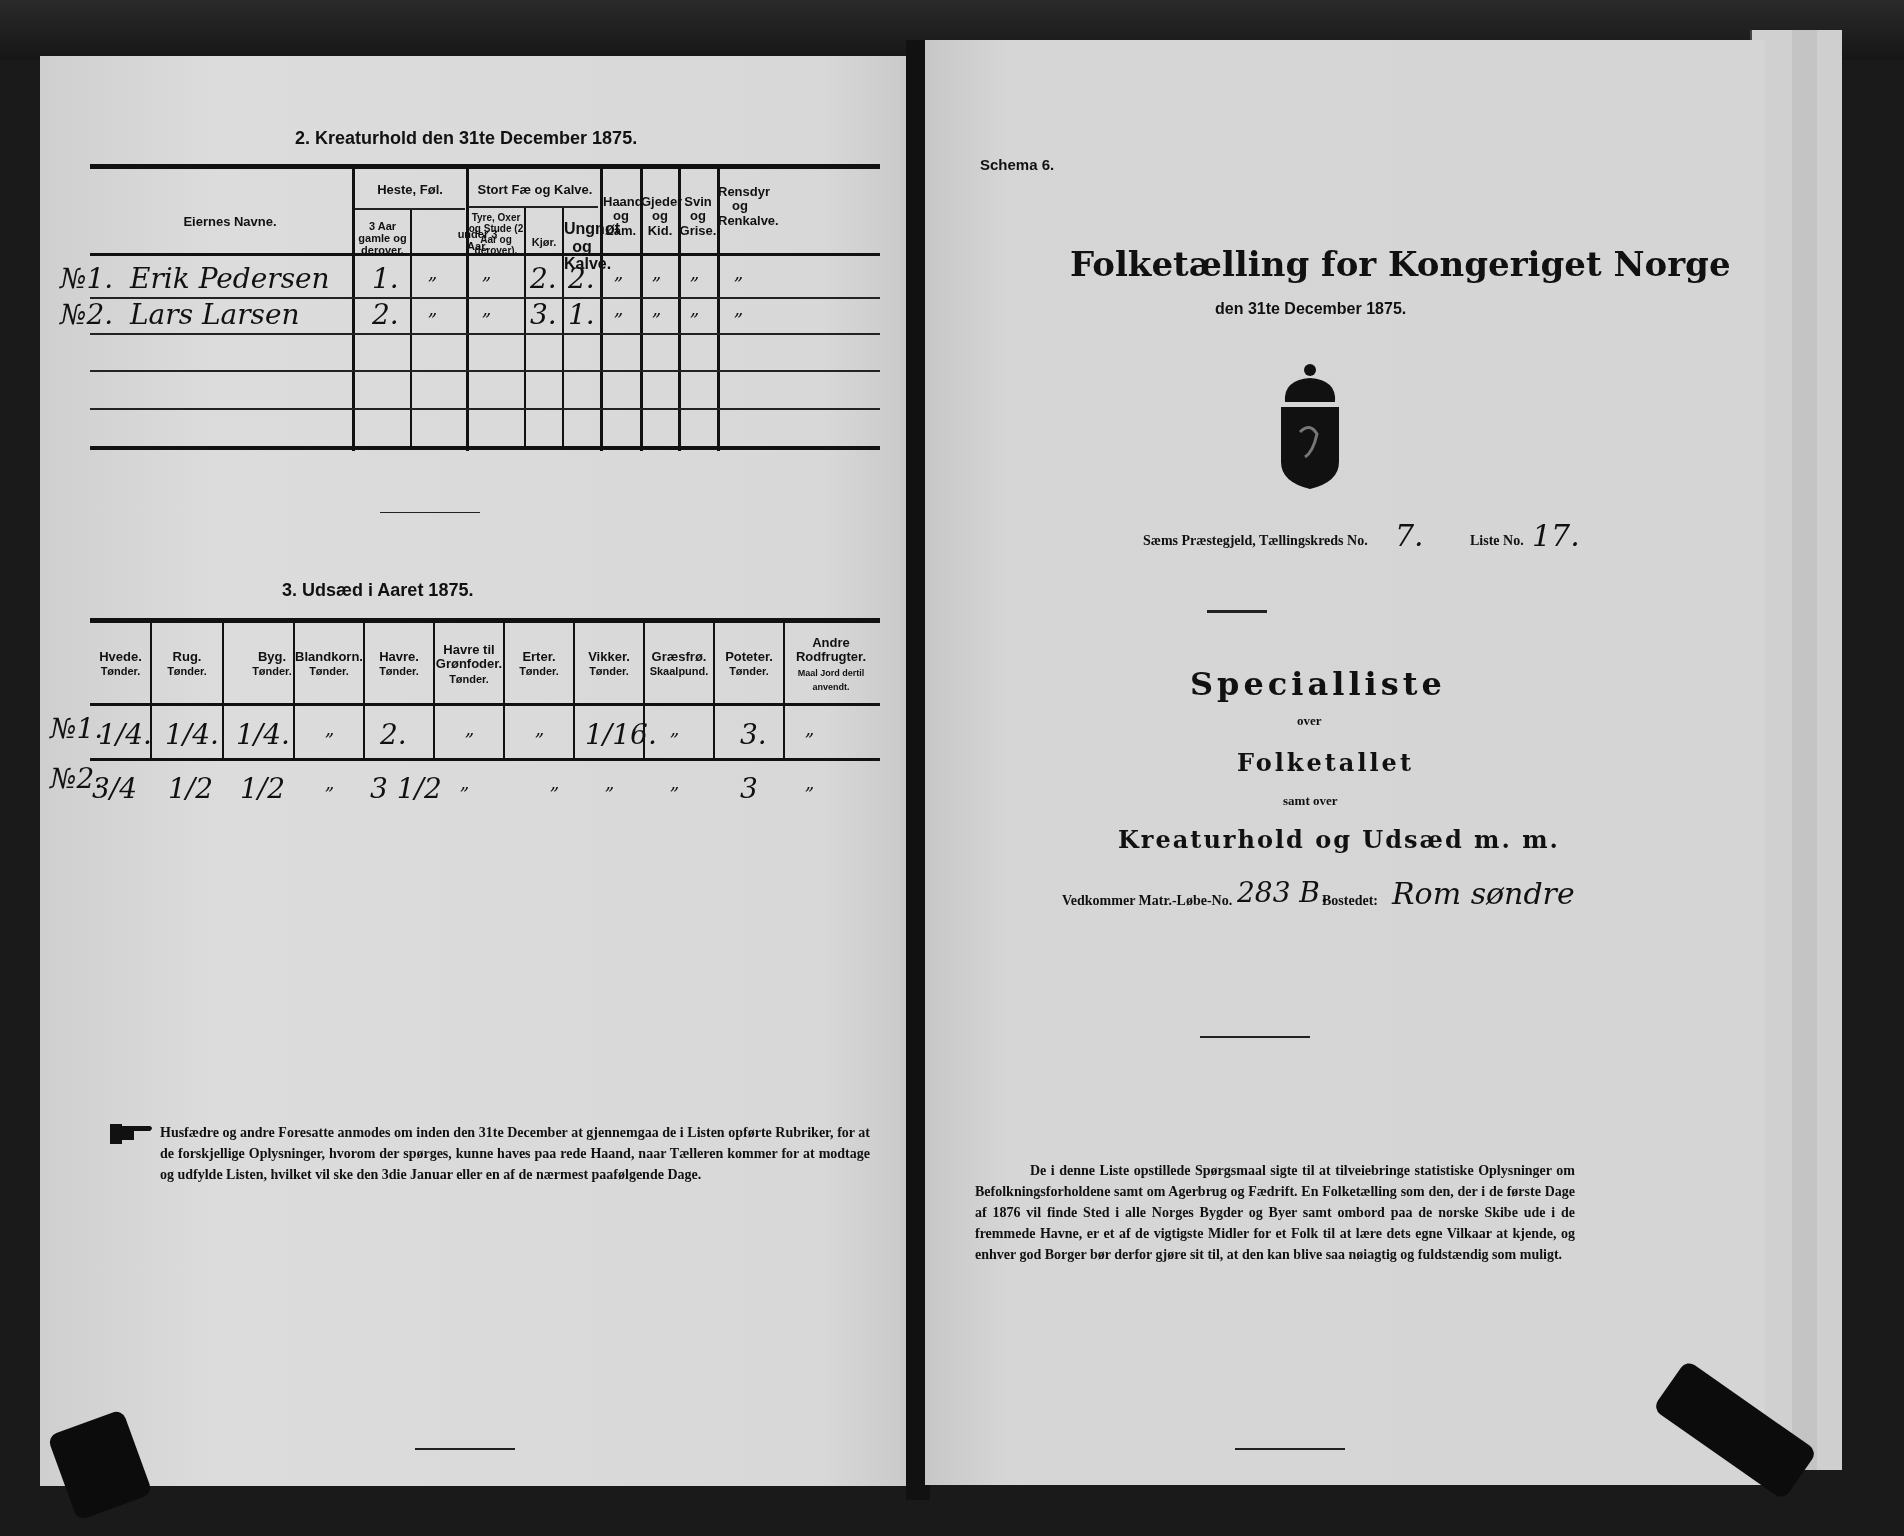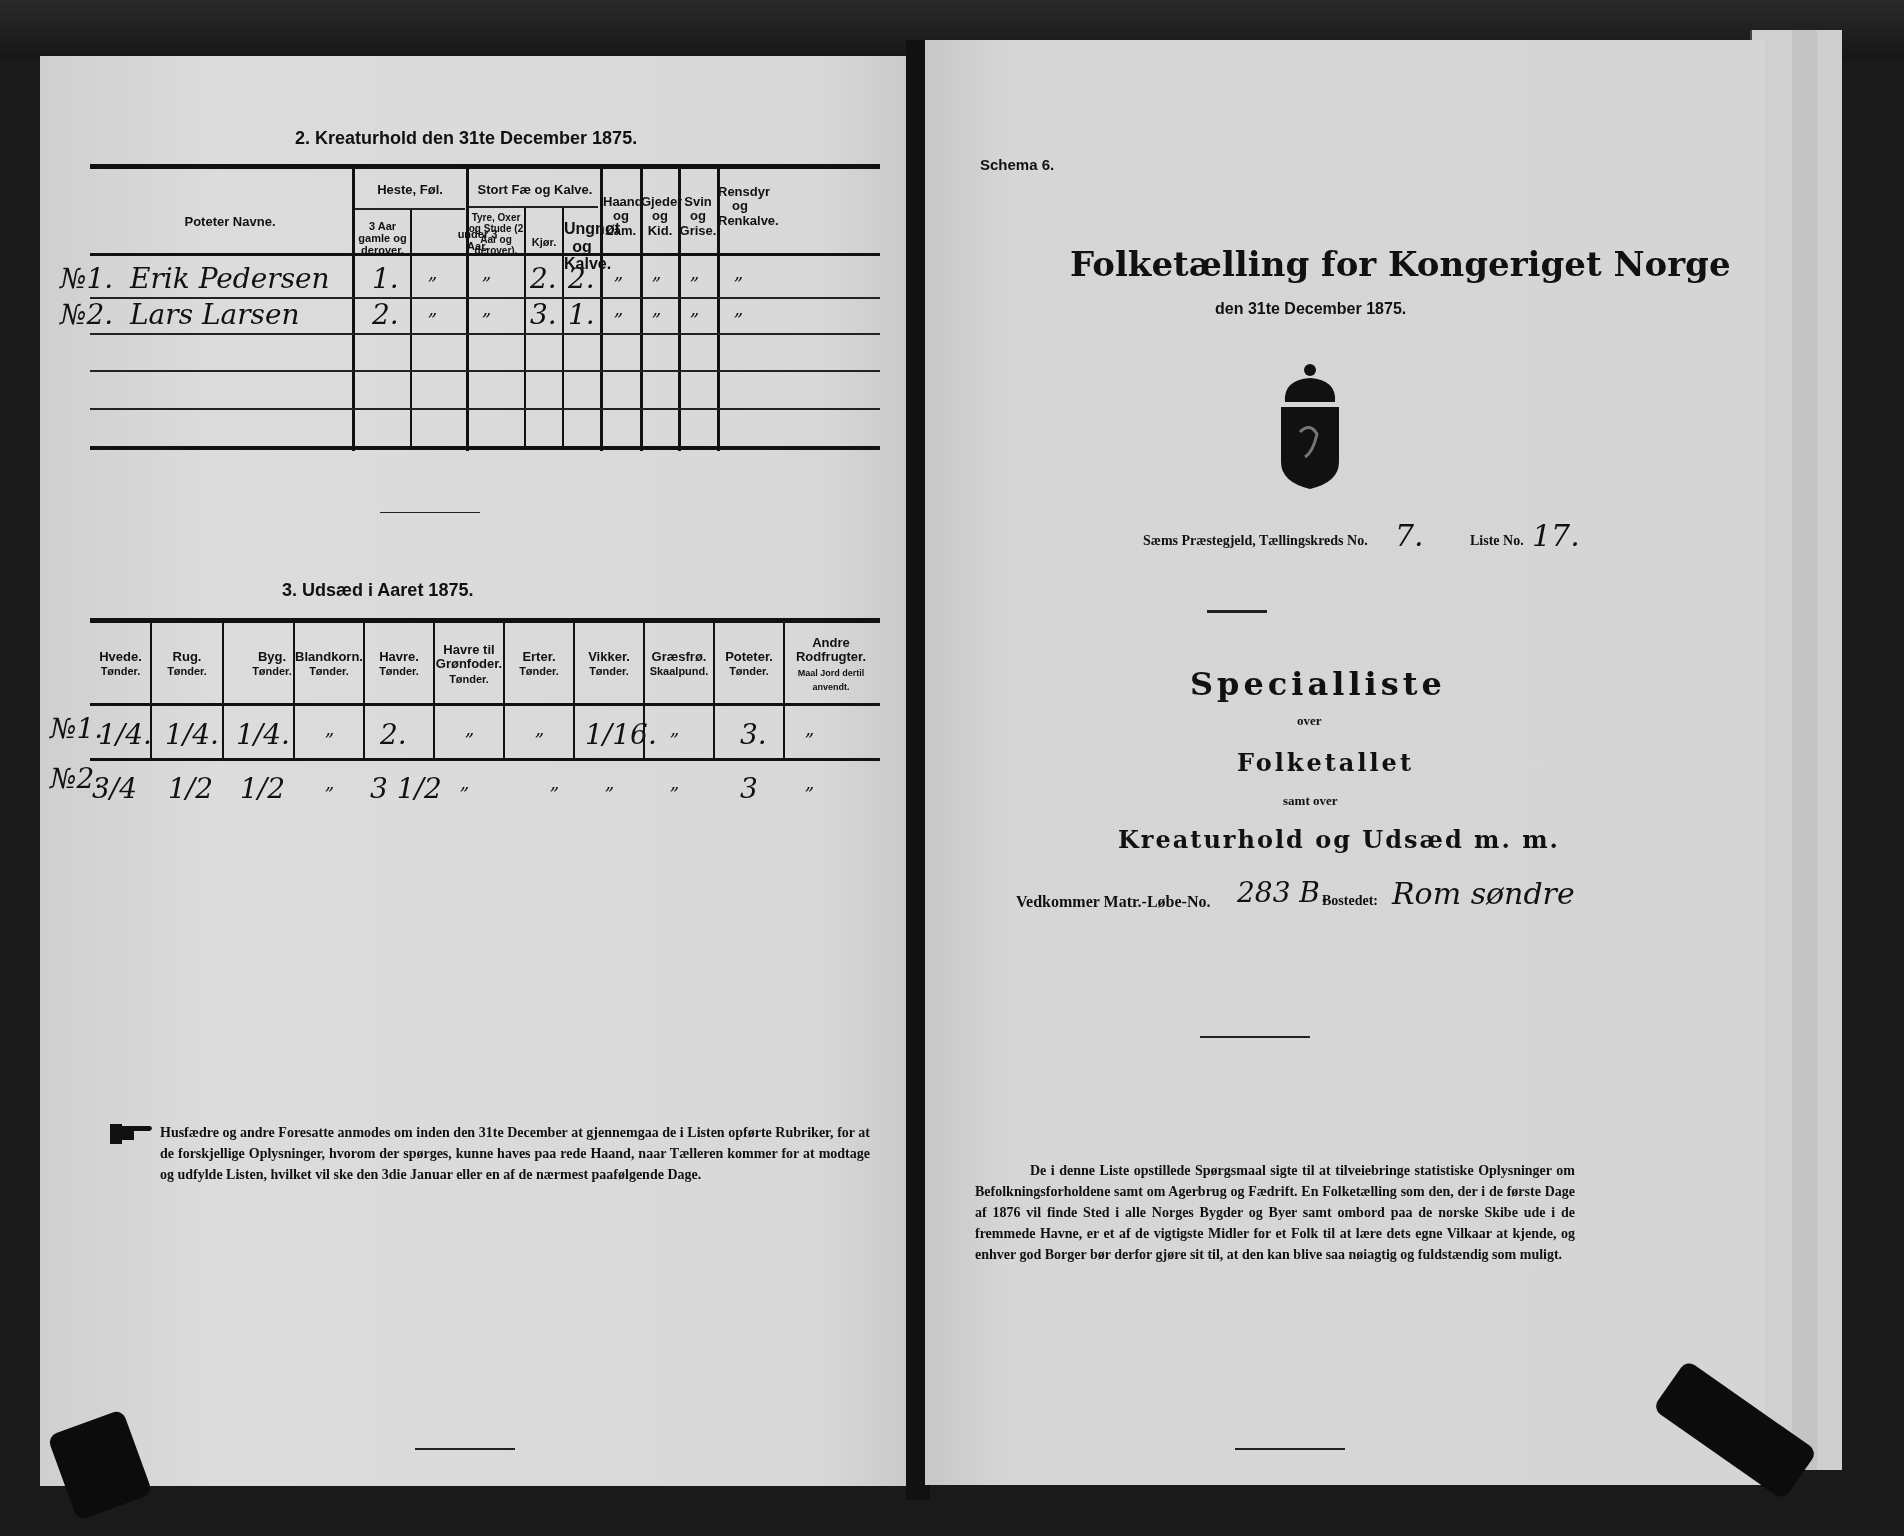--- a/index.html
+++ b/index.html
@@ -29,21 +29,21 @@
 <div class="stack" style="left:1765px;width:50px;background:#c4c4c4;"></div>
 <div class="stack" style="left:1750px;width:40px;background:#d0d0d0;"></div>
 
 <div class="page left"></div>
 <div class="spine"></div>
 
 <div class="h" style="left:295px;top:128px;font-size:18px;">2.  Kreaturhold den 31te December 1875.</div>
 
 <div class="rule" style="left:90px;top:164px;width:790px;height:5px;"></div>
 
-<div class="cellhead" style="left:110px;top:215px;width:240px;font-size:13px;">Poteter Navne.</div>
+<div class="cellhead" style="left:110px;top:215px;width:240px;font-size:13px;">Eiernes Navne.</div>
 <div class="vl" style="left:352px;top:166px;height:285px;"></div>
 <div class="cellhead" style="left:355px;top:183px;width:110px;">Heste, Føl.</div>
 <div class="hl" style="left:355px;top:208px;width:110px;"></div>
 <div class="cellhead small" style="left:355px;top:220px;width:55px;">3 Aar gamle og derover.</div>
 <div class="vl" style="left:410px;top:210px;height:240px;width:2px;"></div>
 <div class="cellhead small" style="left:412px;top:228px;width:55px;padding-left:38px;">under 3 Aar.</div>
 <div class="vl" style="left:466px;top:166px;height:285px;"></div>
 <div class="cellhead" style="left:470px;top:183px;width:130px;">Stort Fæ og Kalve.</div>
 <div class="hl" style="left:468px;top:206px;width:130px;"></div>
 <div class="cellhead small" style="left:468px;top:212px;width:56px;font-size:10px;">Tyre, Oxer og Stude (2 Aar og derover).</div>
@@ -188,21 +188,21 @@
 <div class="hand" style="left:1532px;top:518px;font-size:30px;">17.</div>
 
 <div class="hl" style="left:1207px;top:610px;width:60px;height:3px;"></div>
 
 <div class="h" style="left:1190px;top:665px;font-size:32px;font-family:'DejaVu Serif',serif;letter-spacing:4px;">Specialliste</div>
 <div class="h" style="left:1297px;top:713px;font-size:13px;font-family:'Liberation Serif',serif;">over</div>
 <div class="h" style="left:1237px;top:748px;font-size:24px;font-family:'DejaVu Serif',serif;letter-spacing:3px;">Folketallet</div>
 <div class="h" style="left:1283px;top:793px;font-size:13px;font-family:'Liberation Serif',serif;">samt over</div>
 <div class="h" style="left:1118px;top:825px;font-size:24px;font-family:'DejaVu Serif',serif;letter-spacing:2px;">Kreaturhold og Udsæd m. m.</div>
 
-<div class="h" style="left:1016px;top:893px;font-size:16px;font-family:'Liberation Serif',serif;">Vedkommer Matr.-Løbe-No.</div>
+<div class="h" style="left:1062px;top:893px;font-size:14px;font-family:'Liberation Serif',serif;">Vedkommer Matr.-Løbe-No.</div>
 <div class="hand" style="left:1237px;top:876px;font-size:28px;">283 B.</div>
 <div class="h" style="left:1322px;top:893px;font-size:14px;font-family:'Liberation Serif',serif;">Bostedet:</div>
 <div class="hand" style="left:1392px;top:876px;font-size:30px;">Rom søndre</div>
 
 <div class="hl" style="left:1200px;top:1036px;width:110px;height:2px;"></div>
 
 <div class="para" style="left:975px;top:1160px;width:600px;text-indent:55px;font-size:14px;line-height:21px;">De i denne Liste opstillede Spørgsmaal sigte til at tilveiebringe statistiske Oplysninger om Befolkningsforholdene samt om Agerbrug og Fædrift. En Folketælling som den, der i de første Dage af 1876 vil finde Sted i alle Norges Bygder og Byer samt ombord paa de norske Skibe ude i de fremmede Havne, er et af de vigtigste Midler for et Folk til at lære dets egne Vilkaar at kjende, og enhver god Borger bør derfor gjøre sit til, at den kan blive saa nøiagtig og fuldstændig som muligt.</div>
 
 <div class="hl" style="left:1235px;top:1448px;width:110px;height:2px;"></div>
 

